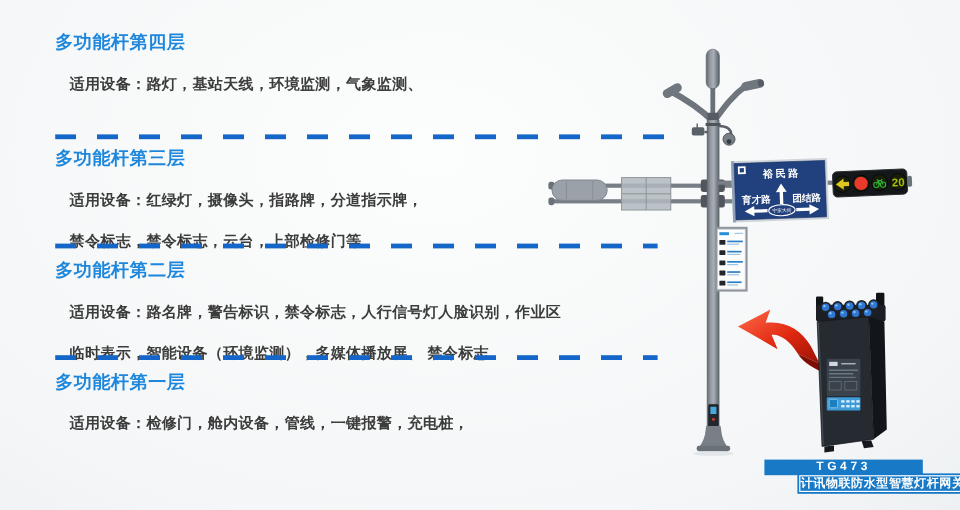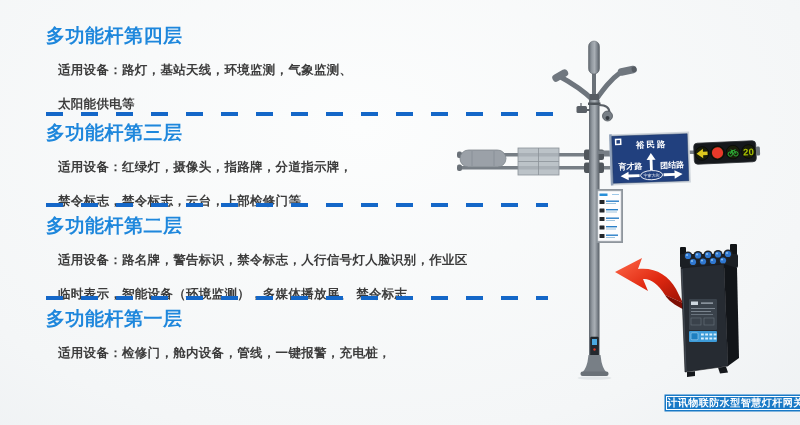--- a/index.html
+++ b/index.html
@@ -2,21 +2,21 @@
 <html><head>
 <meta charset="utf-8">
 <style>
   html,body{margin:0;padding:0;}
   body{font-family:"Liberation Sans","DejaVu Sans",sans-serif;}
   .canvas{
     position:relative;width:800px;height:425px;overflow:hidden;
     background:radial-gradient(ellipse at 45% 30%, #fcfdfd 0%, #f4f6f7 75%, #eef1f3 100%);
   }
   .layer{position:absolute;left:46px;white-space:nowrap;}
-  .layer-title{margin:0 0 13px 0;font-size:19px;line-height:20px;font-weight:bold;color:#1e87dc;letter-spacing:0.5px;}
+  .layer-title{margin:0 0 13px 0;font-size:15px;line-height:20px;font-weight:bold;color:#1e87dc;letter-spacing:0.5px;}
   .layer-line{margin:12px;font-size:12.5px;line-height:22px;font-weight:600;color:#3c3c3c;letter-spacing:0.3px;}
   .dashes{position:absolute;left:46px;height:4px;
     background:repeating-linear-gradient(90deg,#1467c8 0 17px,transparent 17px 35px);}
   .pole-art{position:absolute;left:0;top:0;width:800px;height:425px;}
   .model-bar{position:absolute;left:637px;top:383px;width:132px;height:13px;background:#1879c6;
     color:#fff;font-size:10px;font-weight:bold;letter-spacing:3px;
     display:flex;align-items:center;justify-content:center;}
   .name-bar{position:absolute;left:666px;top:396px;width:137px;height:12px;background:#1879c6;
     border:1px solid #ffffff;box-shadow:0 0 0 1.5px #1879c6;
     color:#fff;font-size:10px;font-weight:bold;letter-spacing:0.5px;
@@ -24,21 +24,20 @@
   svg text{font-family:"Liberation Sans","DejaVu Sans",sans-serif;}
 </style>
 </head>
 <body>
 
 <div class="canvas">
 
   <section class="layer" style="top:26px">
     <h2 class="layer-title">多功能杆第四层</h2>
     <p class="layer-line">适用设备：路灯，基站天线，环境监测，气象监测、</p>
-    <p class="layer-line">太阳能供电等</p>
   </section>
   <div class="dashes" style="top:112px;width:522px"></div>
 
   <section class="layer" style="top:123px">
     <h2 class="layer-title">多功能杆第三层</h2>
     <p class="layer-line">适用设备：红绿灯，摄像头，指路牌，分道指示牌，</p>
     <p class="layer-line">禁令标志，禁令标志，云台，上部检修门等</p>
   </section>
   <div class="dashes" style="top:203px;width:502px"></div>
 
@@ -267,15 +266,16 @@
             <rect x="705.2" y="337.5" width="2.8" height="2"></rect>
           <rect x="709.4" y="337.5" width="2.8" height="2"></rect>
             <rect x="713.6" y="337.5" width="2.8" height="2"></rect>
         </g>
       </g>
       <polygon points="687,372 695,371.3 695,376 687,377" fill="#15181c"></polygon>
       <polygon points="718,367.5 726,366.8 728,372.5 720,373.5" fill="#15181c"></polygon>
     </g>
   </svg>
 
+  <div class="model-bar">TG473</div>
   <div class="name-bar">计讯物联防水型智慧灯杆网关</div>
 
 </div>
 
 </body></html>

